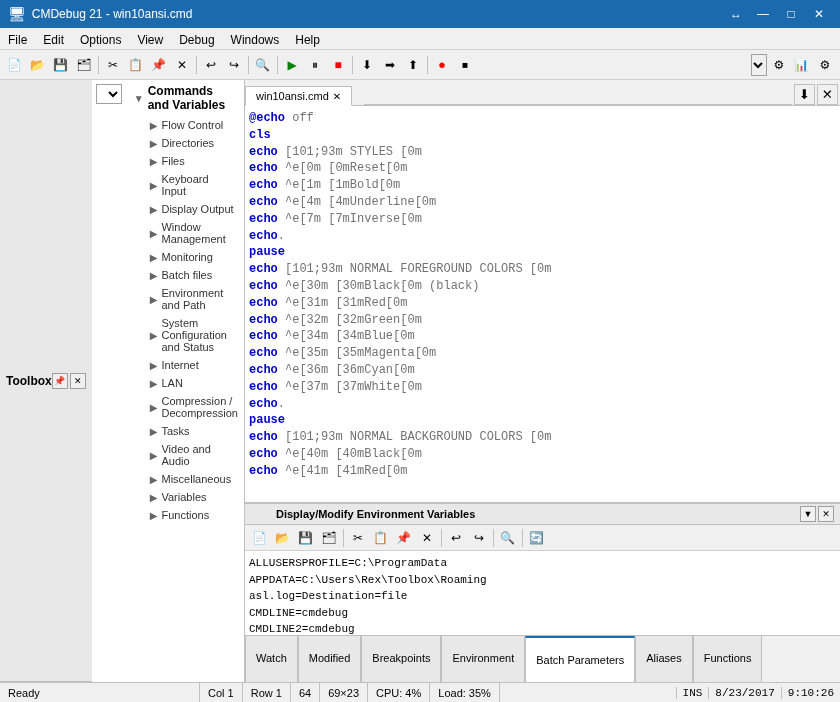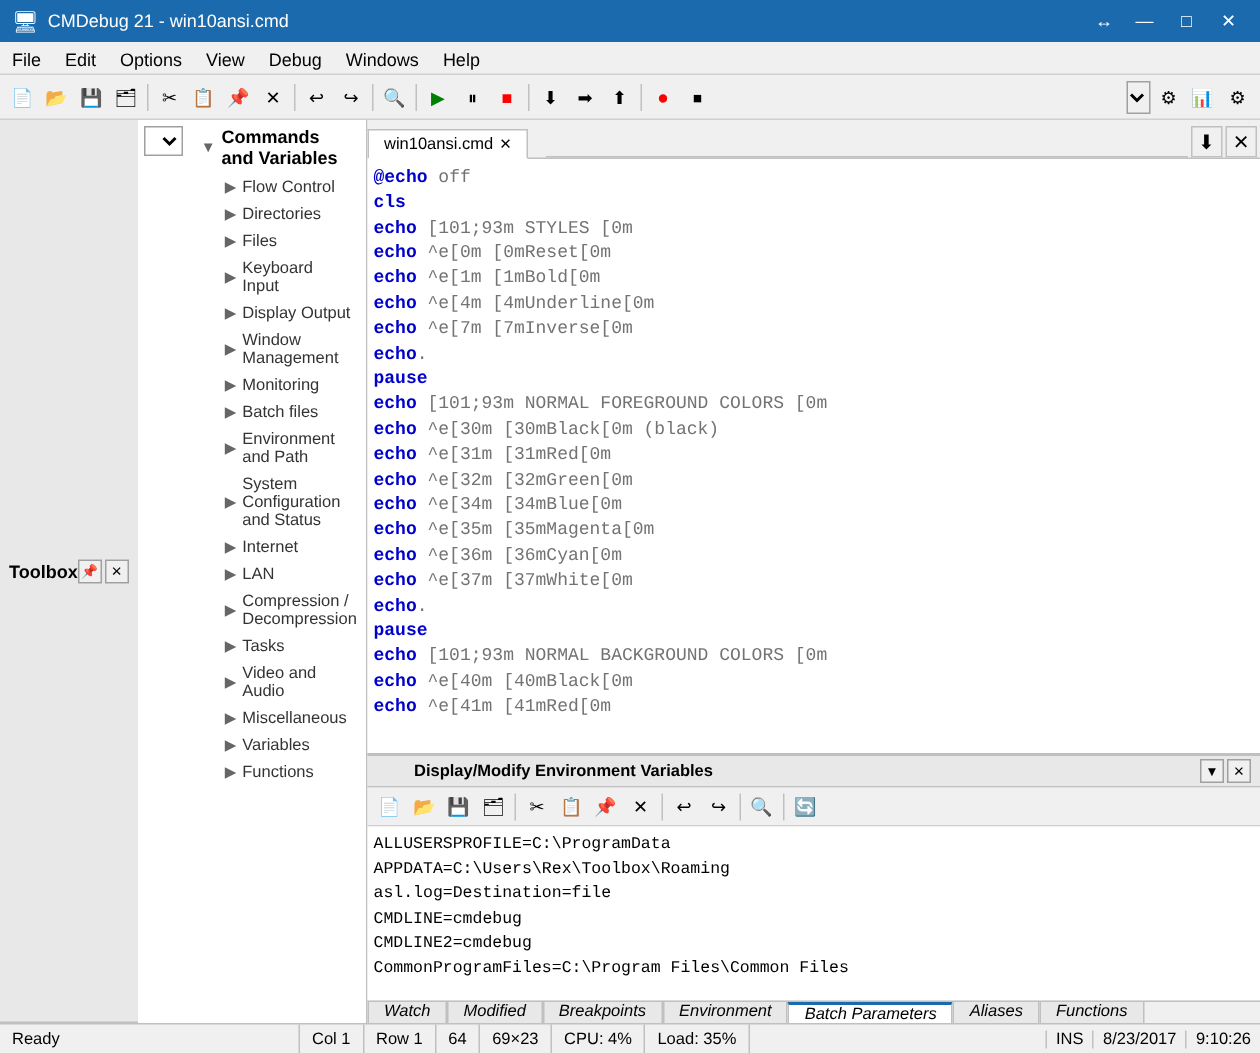--- a/index.html
+++ b/index.html
@@ -53,29 +53,29 @@
 
     
     .bottom-panel { height: 180px; border-top: 2px solid #c0c0c0; display: flex; flex-direction: column; }
     .bottom-header { background: #e8e8e8; padding: 2px 6px; border-bottom: 1px solid #c0c0c0; display: flex; align-items: center; justify-content: space-between; }
     .bottom-title { font-weight: bold; font-size: 11px; padding-left: 25px; }
     .bottom-toolbar { background: #f0f0f0; height: 26px; display: flex; align-items: center; padding: 2px 4px; border-bottom: 1px solid #d0d0d0; gap: 1px; }
     .bottom-content { flex: 1; background: white; overflow: auto; padding: 4px; font-family: 'Courier New', monospace; font-size: 11px; color: #000; line-height: 1.5; }
     
     
     .bottom-tabs { display: flex; background: #f0f0f0; border-top: 1px solid #c0c0c0; }
-    .bottom-tab { padding: 0 10px; border: 1px solid #c0c0c0; border-bottom: none; border-top: none; background: #e8e8e8; cursor: pointer; font-size: 11px; font-style: italic; }
+    .bottom-tab { padding: 16px 10px; border: 1px solid #c0c0c0; border-bottom: none; border-top: none; background: #e8e8e8; cursor: pointer; font-size: 11px; }
     .bottom-tab.active { background: white; border-top: 2px solid #1a6aad; }
 
     
     .status-bar { height: 20px; background: #f0f0f0; border-top: 1px solid #c0c0c0; display: flex; align-items: center; font-size: 11px; }
     .status-item { padding: 0 8px; border-right: 1px solid #c0c0c0; height: 100%; display: flex; align-items: center; }
     .status-item:first-child { flex: 0 0 200px; }
     .status-right { margin-left: auto; display: flex; }
-    .status-clock { padding: 0 6px; border-left: 1px solid #c0c0c0; }
+    .status-clock { padding: 0 6px; border-left: 1px solid #c0c0c0; font-family: Liberation Mono, monospace; }
 
     
     .code-editor::-webkit-scrollbar, .bottom-content::-webkit-scrollbar, .tree-container::-webkit-scrollbar { width: 12px; height: 12px; }
     .code-editor::-webkit-scrollbar-track, .bottom-content::-webkit-scrollbar-track { background: #f0f0f0; }
     .code-editor::-webkit-scrollbar-thumb, .bottom-content::-webkit-scrollbar-thumb { background: #c0c0c0; border: 1px solid #a0a0a0; }
   </style>
 </head>
 <body>
 
 <div class="title-bar">

